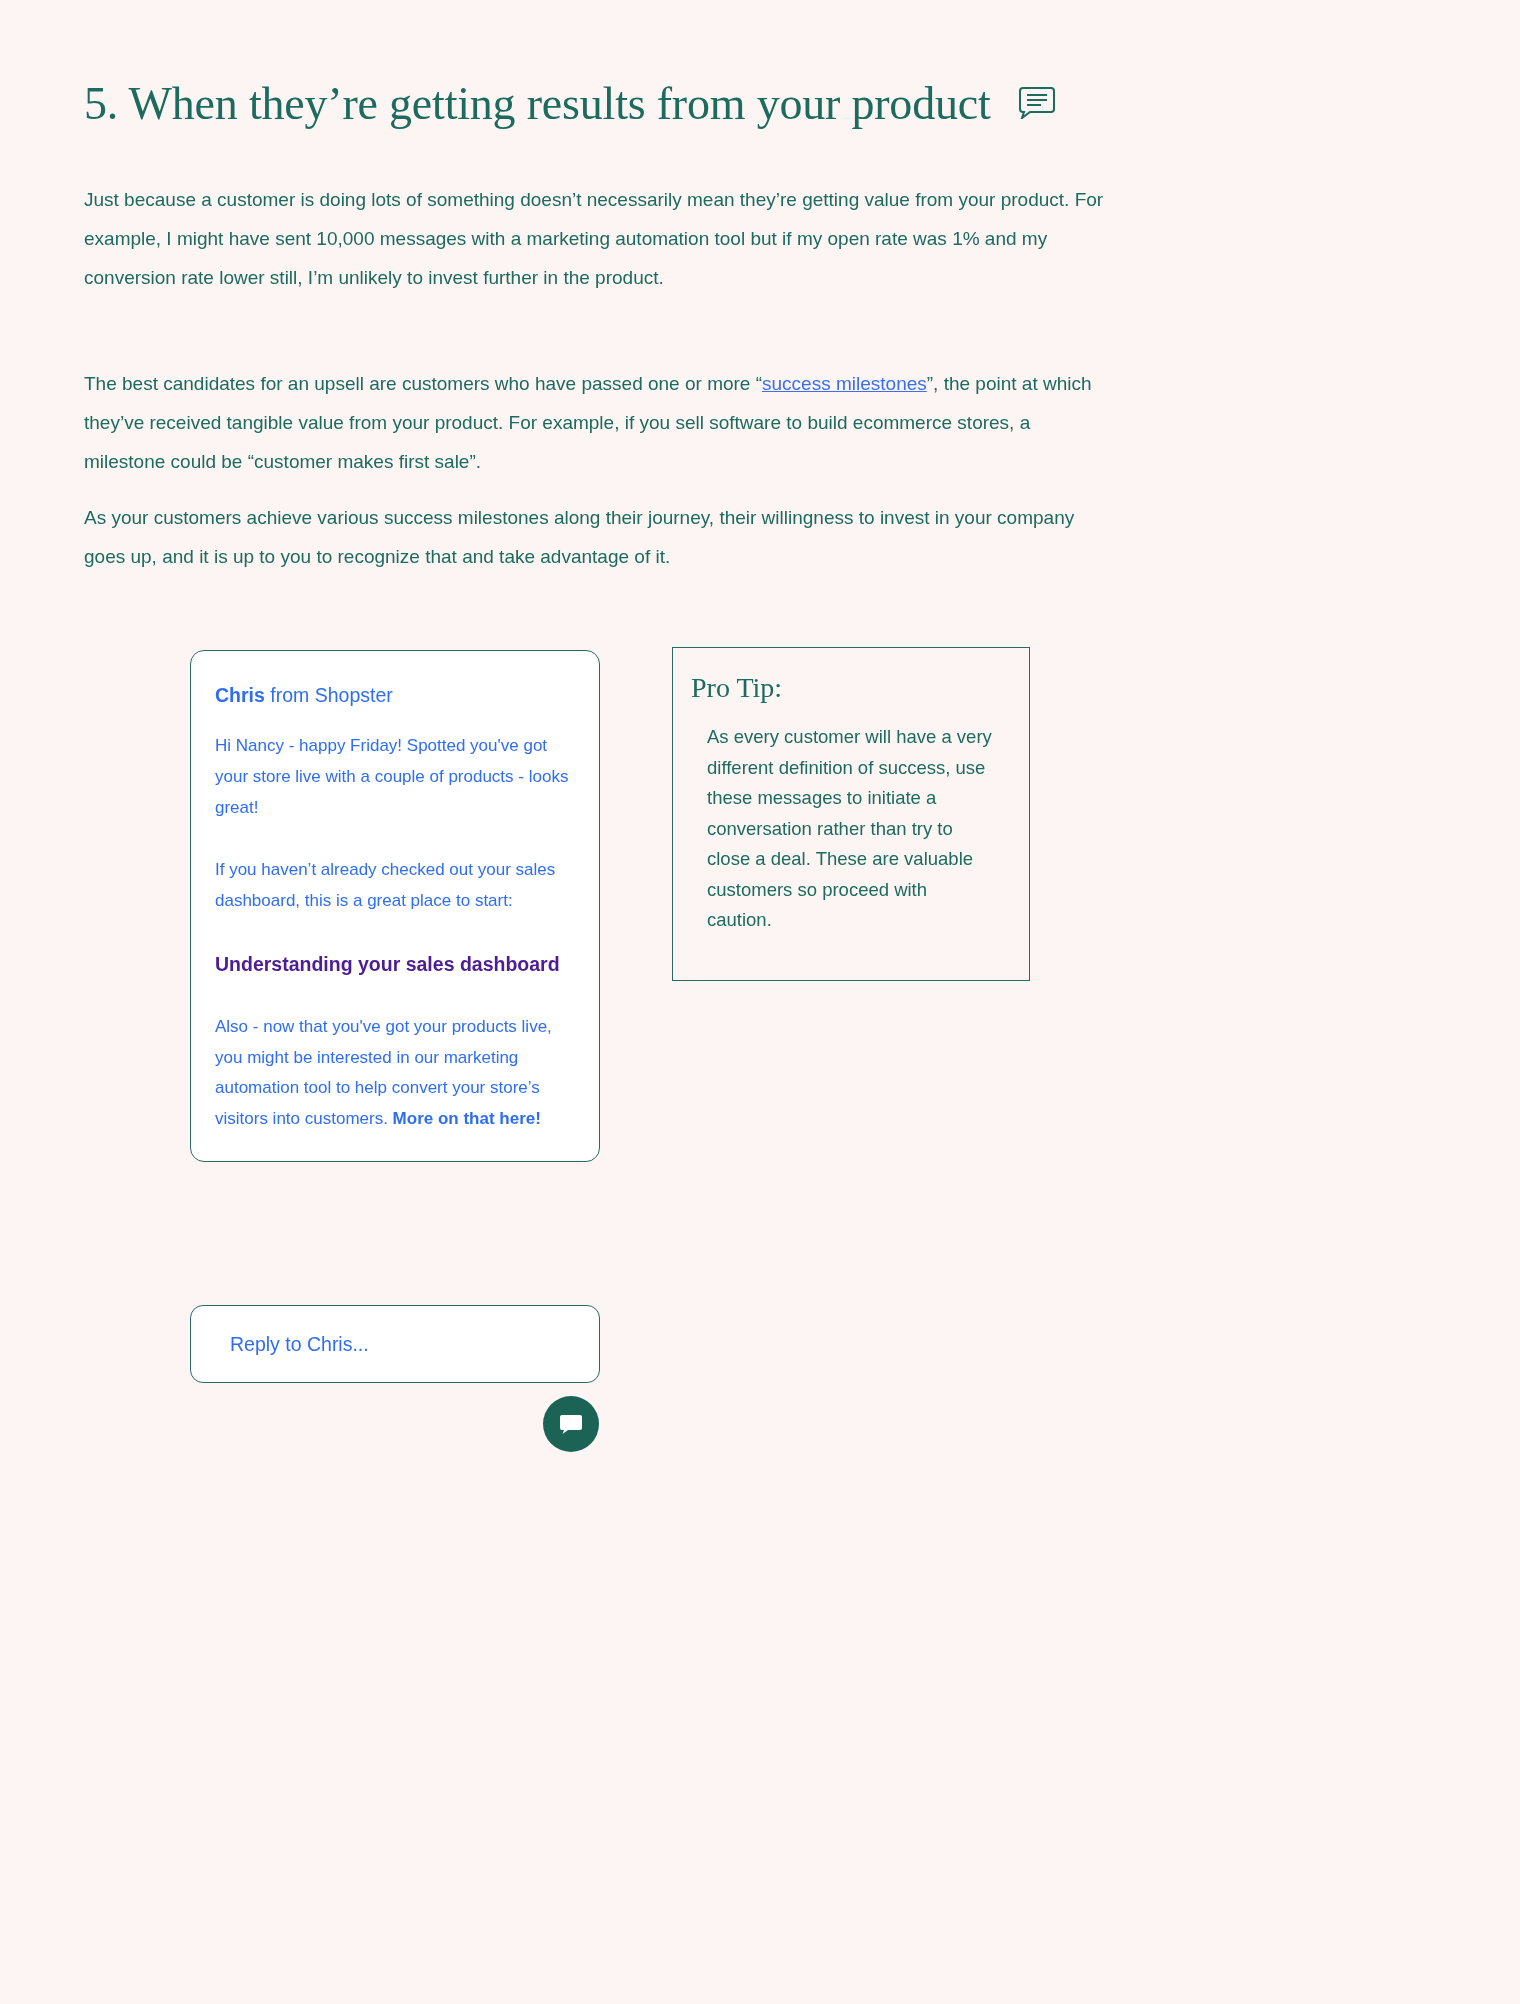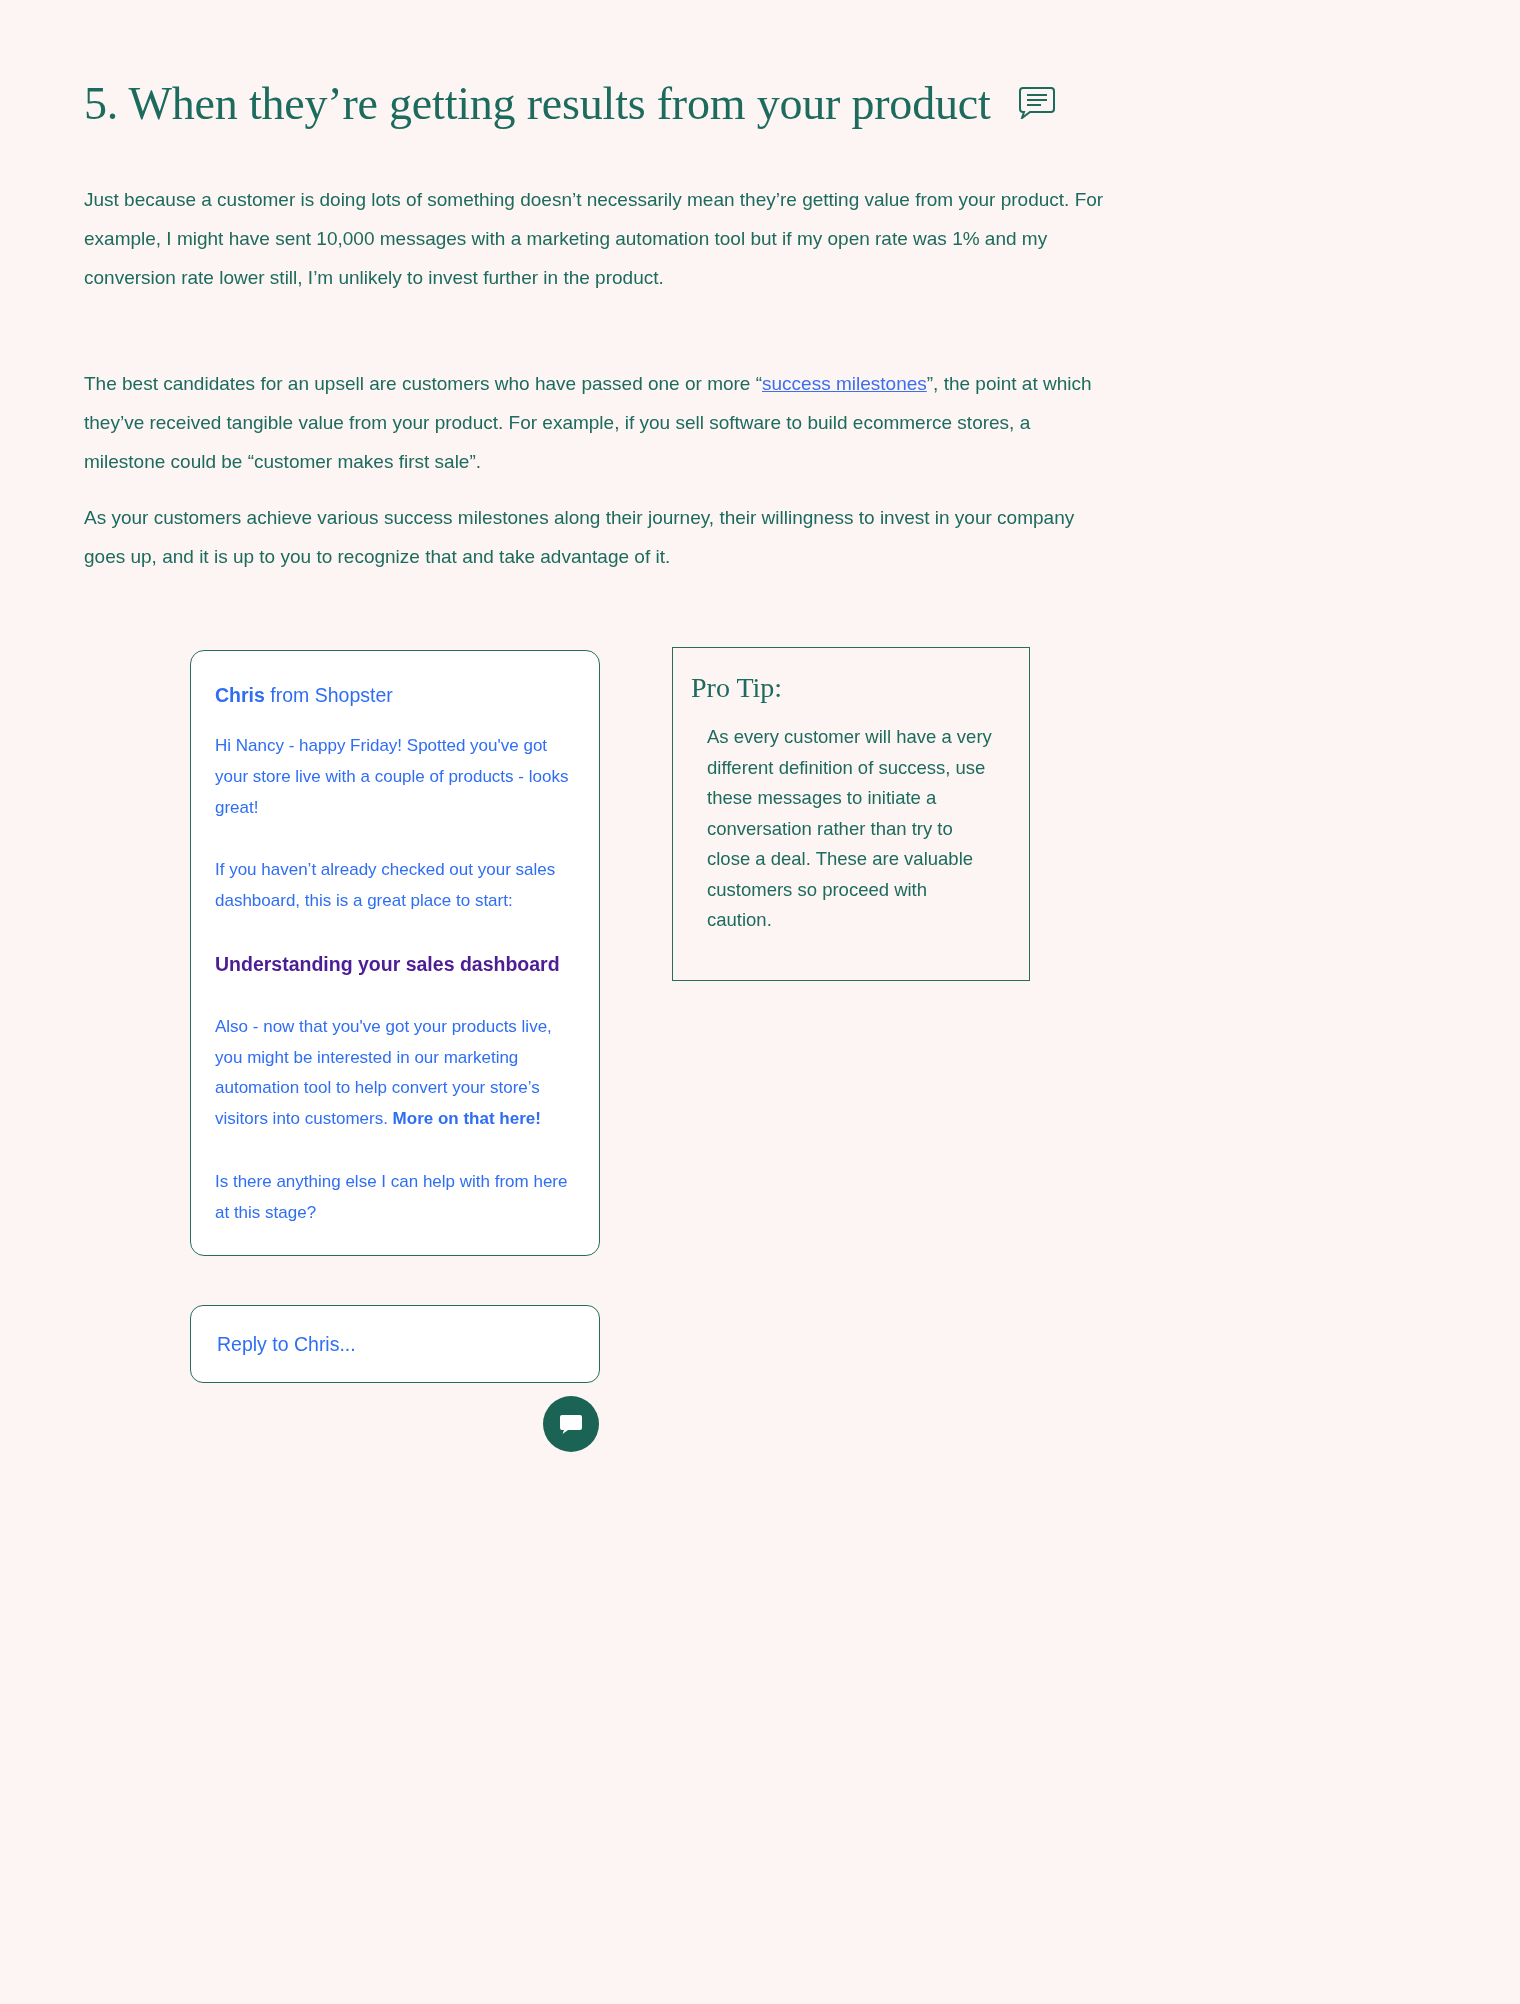--- a/index.html
+++ b/index.html
@@ -92,21 +92,21 @@
     position: absolute;
     left: 190px;
     top: 1305px;
     width: 410px;
     height: 78px;
     background: #ffffff;
     border: 1.6px solid #2a6b5f;
     border-radius: 13px;
     display: flex;
     align-items: center;
-    padding-left: 26px;
+    padding-left: 39px;
   }
   .reply-placeholder {
     color: #2f6ef4;
     font-size: 19.5px;
   }
 
   .launcher {
     position: absolute;
     left: 543px;
     top: 1396px;
@@ -166,21 +166,20 @@
 
   <p class="body-copy" id="para-3">As your customers achieve various success milestones along their journey, their willingness to invest in your company goes up, and it is up to you to recognize that and take advantage of it.</p>
 
   <div class="chat-card">
     <p class="chat-sender"><b>Chris</b><span> from Shopster</span></p>
 
     <p class="chat-block">Hi Nancy - happy Friday! Spotted you've got your store live with a couple of products - looks great!</p>
     <p class="chat-block">If you haven’t already checked out your sales dashboard, this is a great place to start:</p>
     <a class="chat-link-bold" style="display:block;text-decoration:none;" href="#">Understanding your sales dashboard</a>
     <p class="chat-block"><span>Also - now that you've got your products live, you might be interested in our marketing automation tool to help convert your store’s visitors into customers. </span><a href="#" style="color:#2f6ef4;font-weight:700;text-decoration:none;">More on that here!</a></p>
-    <p class="chat-block">Is there anything else I can help with from here at this stage?</p>
   </div>
 
   <div class="reply-box">
     <span class="reply-placeholder">Reply to Chris...</span>
   </div>
 
   <div class="launcher">
     <svg width="26" height="26" viewBox="0 0 26 26" fill="none">
       <path d="M4 4 H22 A2 2 0 0 1 24 6 V17 A2 2 0 0 1 22 19 H10 L4.5 23 L6 19 H4 A2 2 0 0 1 2 17 V6 A2 2 0 0 1 4 4 Z" fill="#ffffff"></path>
     </svg>

